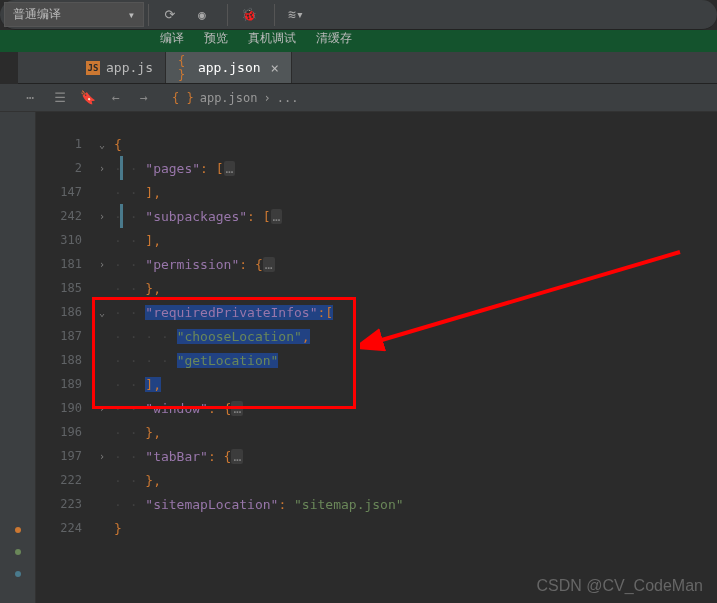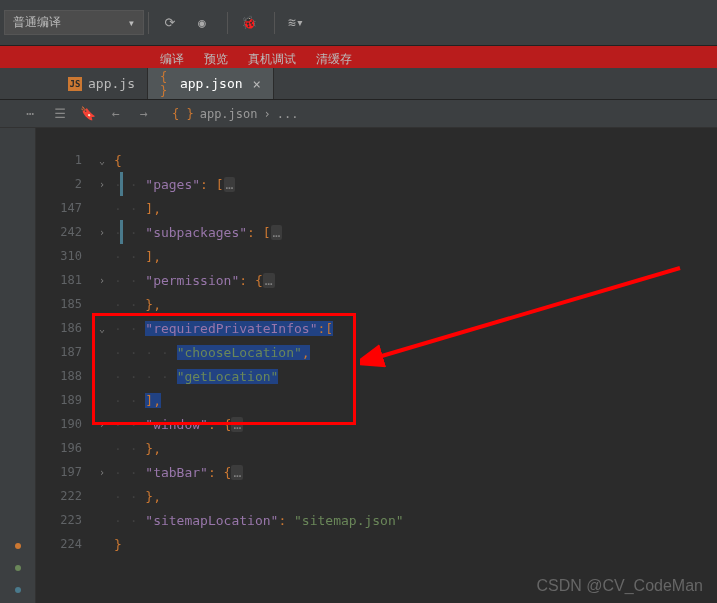--- a/index.html
+++ b/index.html
@@ -6,27 +6,28 @@
     body {
       width: 717px; height: 603px;
       background: #2b2b2b;
       font-family: Consolas, Monaco, monospace;
       font-size: 13px;
       color: #a9b7c6;
       overflow: hidden;
       position: relative;
     }
     .toolbar {
-      height: 46px;
+      height: 30px;
       background: #3c3f41;
       border-bottom: 1px solid #222;
       display: flex;
       align-items: center;
       padding: 0 4px;
       gap: 4px;
+      border-radius: 15px;
     }
     .compile-dropdown {
       background: #4c4c4c;
       color: #bbb;
       padding: 3px 8px;
       font-size: 12px;
       display: flex;
       align-items: center;
       gap: 6px;
       width: 140px;
@@ -40,34 +41,35 @@
       border-radius: 3px;
     }
     .tool-group {
       display: flex;
       gap: 2px;
       padding: 0 6px;
       border-left: 1px solid #555;
     }
     .toolbar-labels {
       height: 22px;
-      background: #b91c1c;
-      display: flex;
-      align-items: flex-end;
+      background: #14532d;
+      display: flex;
+      align-items: flex-start;
       font-size: 12px;
       color: #bbb;
       padding-left: 160px;
       gap: 20px;
     }
     .tabs {
       height: 32px;
       background: #3c3f41;
       display: flex;
       align-items: stretch;
       border-bottom: 1px solid #222;
+      margin-left: 18px;
     }
     .left-spacer { width: 56px; }
     .tab {
       display: flex; align-items: center;
       padding: 0 12px;
       gap: 6px;
       font-size: 13px;
       color: #bbb;
       border-right: 1px solid #2b2b2b;
     }

